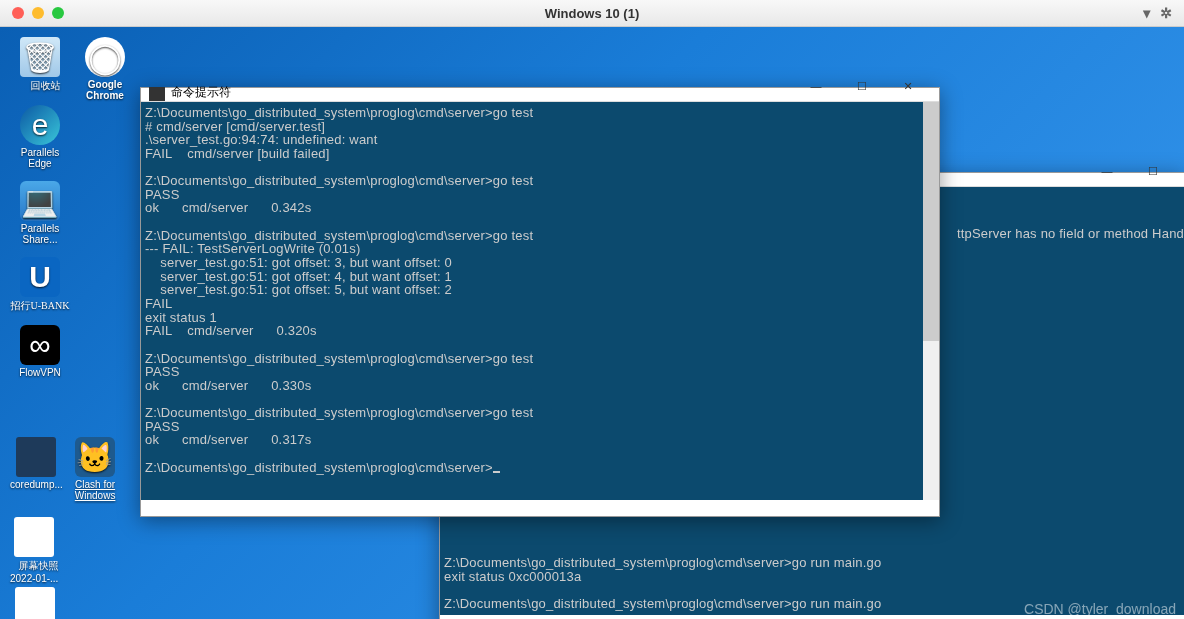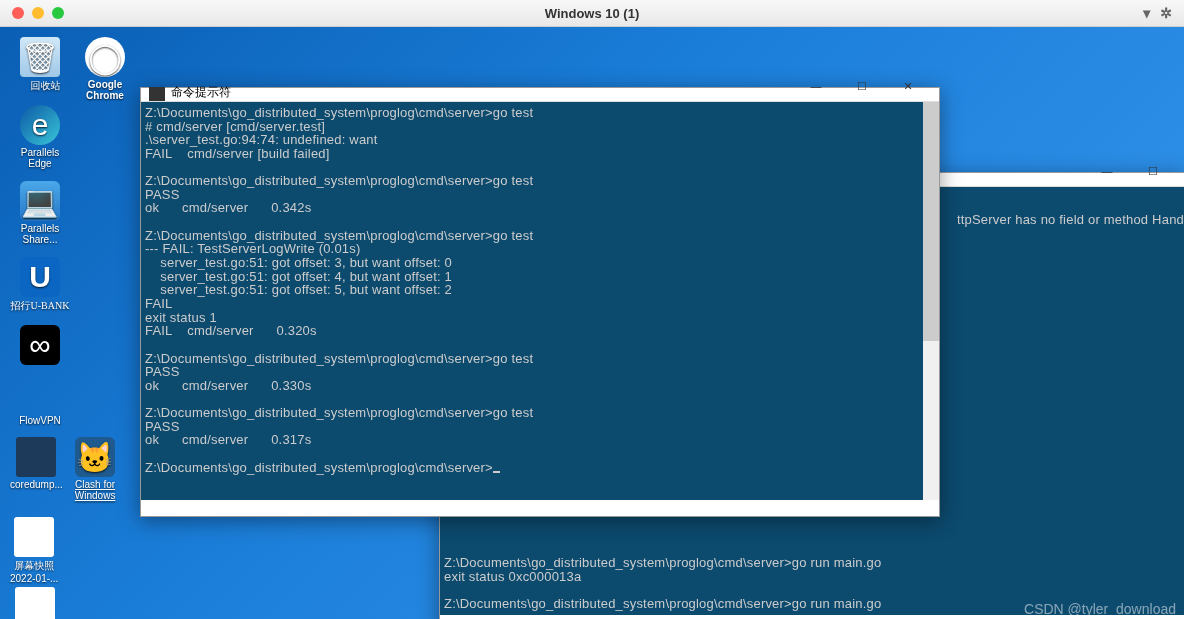--- a/index.html
+++ b/index.html
@@ -72,21 +72,21 @@
         <div class="glyph parallels">💻</div>
         <div style="white-space: pre-line;">Parallels
 Share...</div>
       </div>
       <div class="dicon">
         <div class="glyph ubank">U</div>
         <div style="white-space: pre-line; font-family: Liberation Serif, serif;">招行U-BANK</div>
       </div>
       <div class="dicon">
         <div class="glyph flowvpn">∞</div>
-        <div style="white-space: pre-line; margin-top: 48px;">FlowVPN</div>
+        <div style="white-space: pre-line;">FlowVPN</div>
       </div>
     </div>
   <div class="icons2" id="col2">
       <div class="dicon">
         <div class="glyph chrome">◯</div>
         <div style="white-space: pre-line; font-weight: bold;">Google
 Chrome</div>
       </div>
     </div>
   <div class="bottom-icons" id="brow">
@@ -96,38 +96,38 @@
       </div>
       <div class="dicon">
         <div class="glyph clash">🐱</div>
         <div style="white-space: pre-line; text-decoration: underline;">Clash for
 Windows</div>
       </div>
     </div>
   <div class="bottom-icons2" id="brow2">
       <div class="dicon">
         <div class="glyph shot"></div>
-        <div style="white-space: pre-line;">屏幕快照
+        <div style="white-space: pre-line; text-align: right;">屏幕快照
 2022-01-...</div>
       </div>
     </div>
   <div class="bottom-icons3" id="brow3">
     <div class="dicon">
       <div class="glyph shot"></div>
     </div>
   </div>
 
   <div class="win win-bg">
     <div class="win-title">
       <div class="win-ctrls">
         <span>—</span>
         <span>☐</span>
       </div>
     </div>
-    <div class="term"><div id="bgtop" style="position:absolute;right:0;top:26px;text-align:center">ttpServer has no field or method Hand</div><div id="bgbot" style="position:absolute;left:4px;bottom:4px">Z:\Documents\go_distributed_system\proglog\cmd\server&gt;go run main.go
+    <div class="term"><div id="bgtop" style="position:absolute;right:0;top:40px;text-align:center">ttpServer has no field or method Hand</div><div id="bgbot" style="position:absolute;left:4px;bottom:4px">Z:\Documents\go_distributed_system\proglog\cmd\server&gt;go run main.go
 exit status 0xc000013a
 
 Z:\Documents\go_distributed_system\proglog\cmd\server&gt;go run main.go</div></div>
   </div>
 
   <div class="win win-fg">
     <div class="win-title">
       <span class="ico"></span>
       <span>命令提示符</span>
       <div class="win-ctrls">

